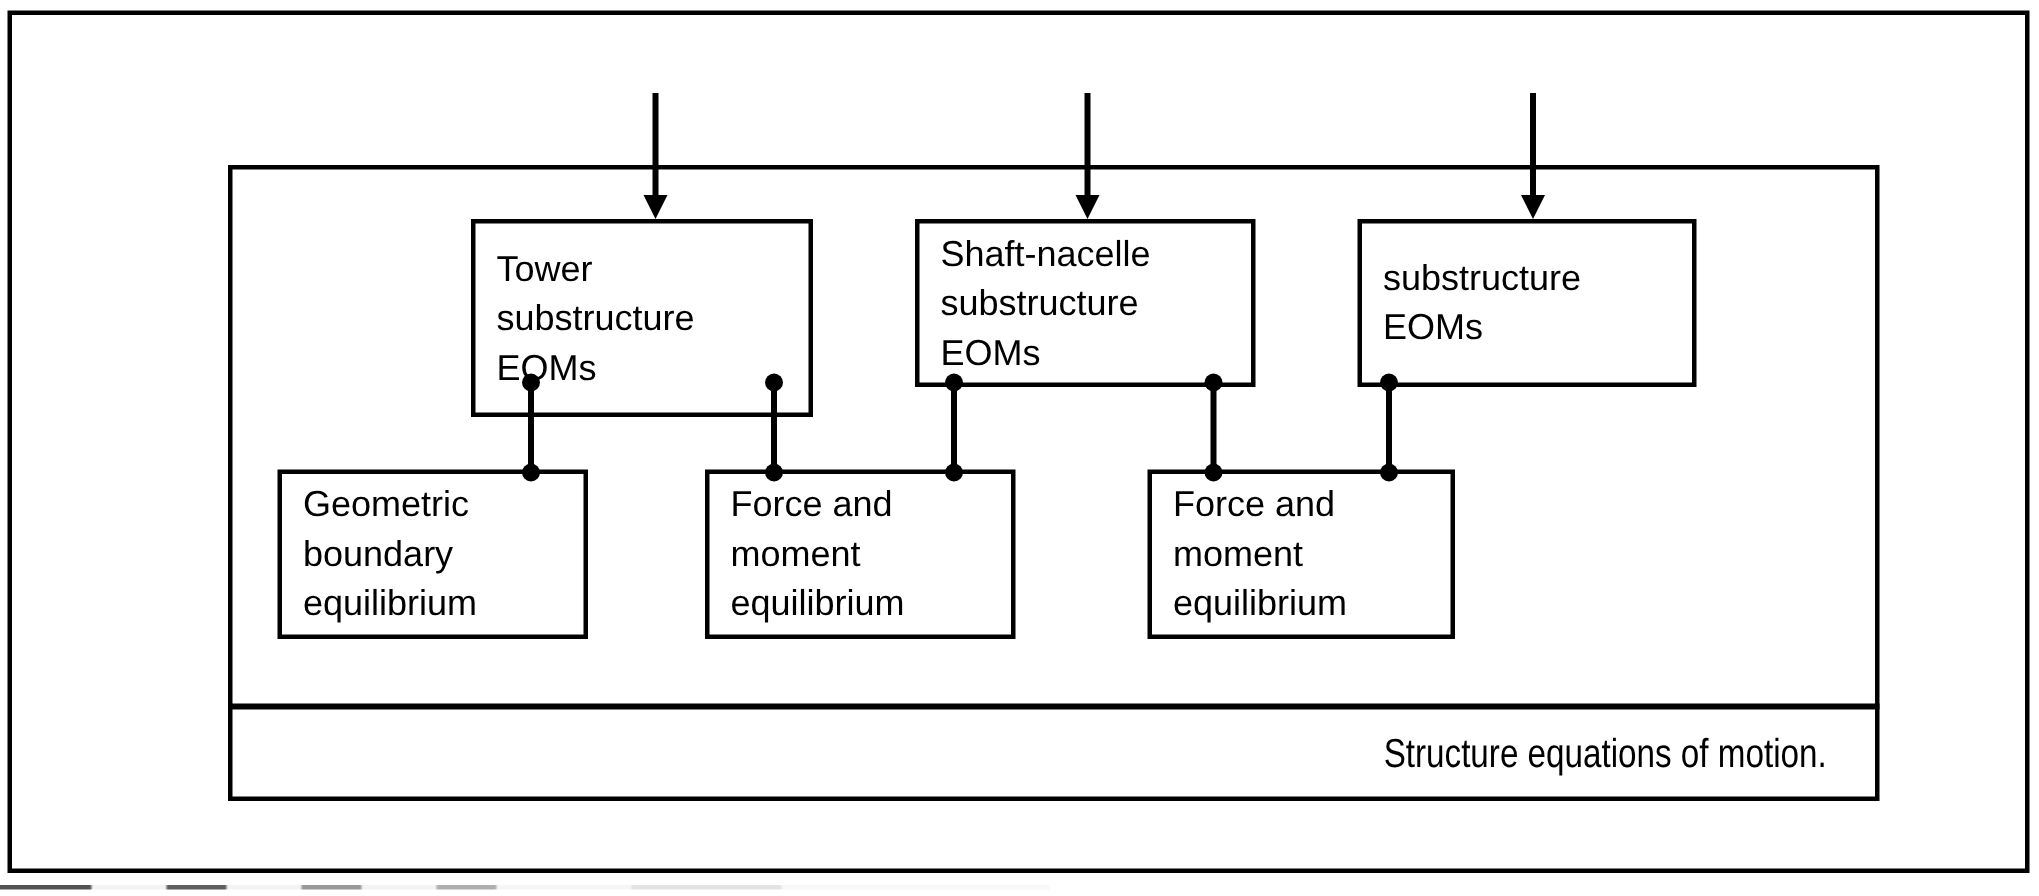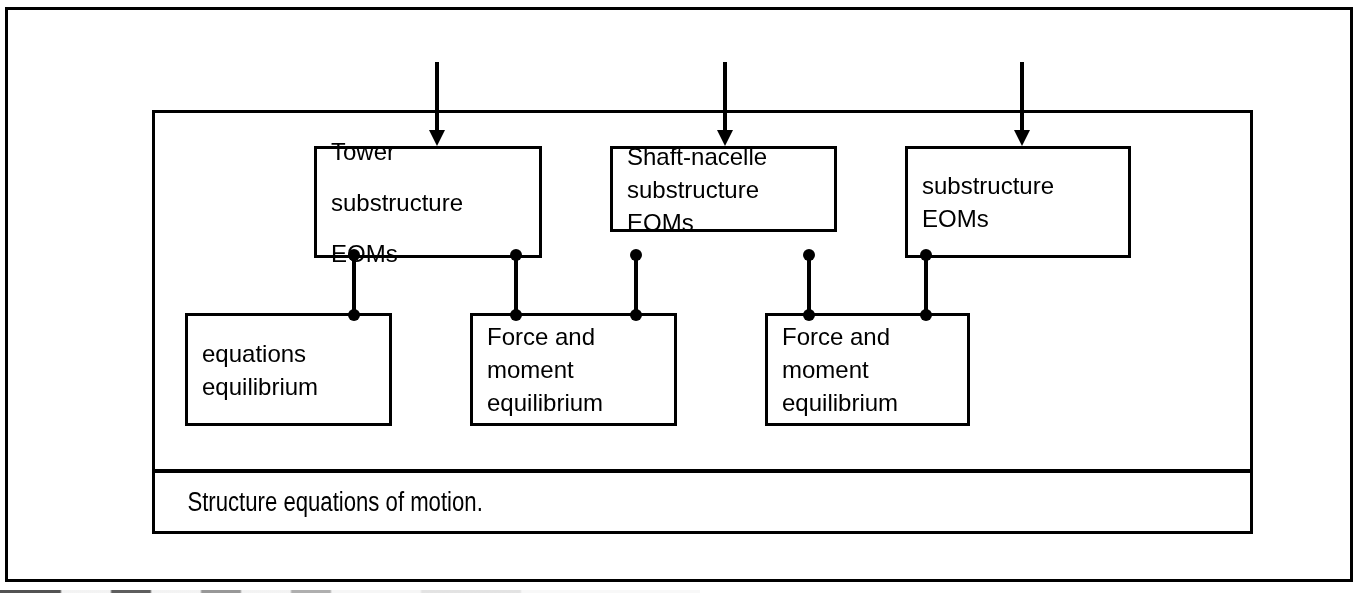--- a/index.html
+++ b/index.html
@@ -62,37 +62,37 @@
     z-index: 5;
   }
   .node .line {
     font-size: 24px;
     line-height: 33px;
     color: #000000;
     letter-spacing: 0px;
     white-space: nowrap;
   }
 
-  #node-tower        { left: 314px; top: 146px; width: 228px; height: 112px; gap: 18px; }
-  #node-shaft        { left: 610px; top: 146px; width: 227px; height: 86px; }
+  #node-tower        { left: 314px; top: 146px; width: 228px; height: 132px; }
+  #node-shaft        { left: 610px; top: 146px; width: 227px; height: 112px; }
   #node-blade        { left: 905px; top: 146px; width: 226px; height: 112px; }
   #node-geometric    { left: 185px; top: 313px; width: 207px; height: 113px; }
   #node-force-1      { left: 470px; top: 313px; width: 207px; height: 113px; }
   #node-force-2      { left: 765px; top: 313px; width: 205px; height: 113px; }
 
   
   .caption-bar {
     position: absolute;
     left: 155px;
     top: 473px;
     width: 1095px;
     height: 58px;
     display: flex;
     align-items: center;
-    justify-content: flex-start;
+    justify-content: flex-end;
     z-index: 4;
   }
   .caption-text {
     font-size: 27px;
     color: #000000;
     transform: scaleX(0.82);
     transform-origin: center center;
     white-space: nowrap;
     font-weight: 400;
   }
@@ -216,21 +216,22 @@
     <div class="line">substructure</div>
     <div class="line">EOMs</div>
   </div>
 
   <div class="node" id="node-blade">
     <div class="line">substructure</div>
     <div class="line">EOMs</div>
   </div>
 
   <div class="node" id="node-geometric">
-    <div class="line">equations</div>
+    <div class="line">Geometric</div>
+    <div class="line">boundary</div>
     <div class="line">equilibrium</div>
   </div>
 
   <div class="node" id="node-force-1">
     <div class="line">Force and</div>
     <div class="line">moment</div>
     <div class="line">equilibrium</div>
   </div>
 
   <div class="node" id="node-force-2">

